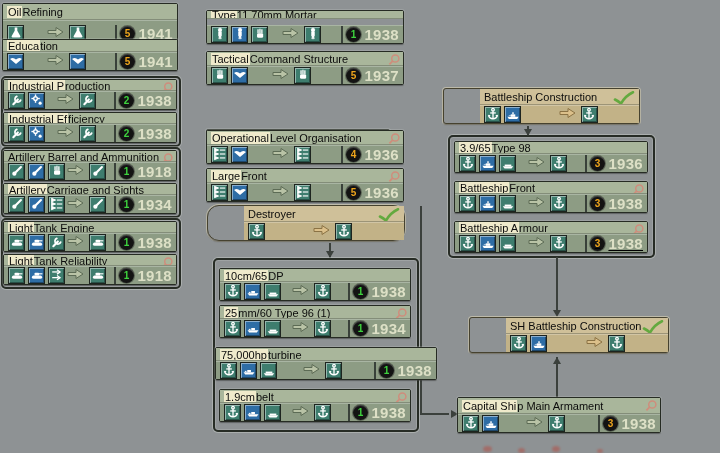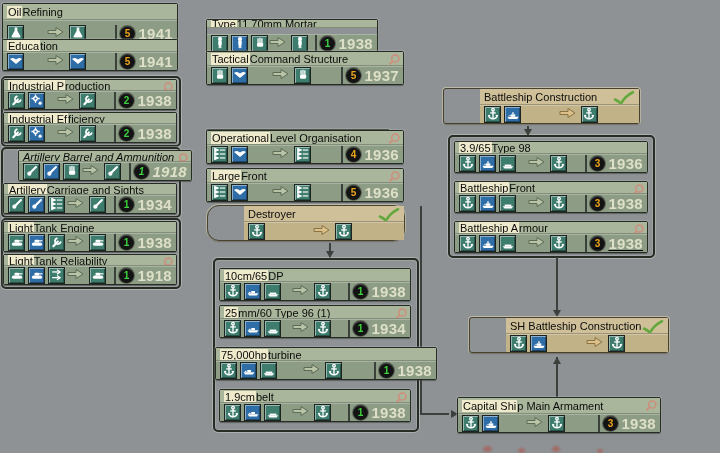--- a/index.html
+++ b/index.html
@@ -218,21 +218,21 @@
             </svg>
           </div>
         </div>
         <div class="right">
           <div class="divline"></div>
           <div class="badge green">2</div>
           <div class="year">1938</div>
         </div>
       </div>
     </div>
-    <div class="item" style="left: 18px; top: 150px; width: 174px; height: 31px; font-style: italic;">
+    <div class="item" style="left: 3px; top: 150px; width: 174px; height: 31px;">
       <div class="t-title">
         <span>Artillery Barrel and Ammunition</span>
         <div class="mag"><svg width="14" height="14" viewBox="0 0 14 14">
             <circle cx="8.3" cy="5.5" r="3.6" fill="none" stroke="#cf8d7c" stroke-width="1.5"></circle>
             <line x1="5.6" y1="8.2" x2="2.4" y2="11.4" stroke="#cf8d7c" stroke-width="1.8"></line>
           </svg></div>
       </div>
       <div class="t-row">
         <div class="icons">
           <div class="tile teal">
@@ -447,21 +447,21 @@
             </svg>
           </div>
         </div>
         <div class="right">
           <div class="divline"></div>
           <div class="badge green">1</div>
           <div class="year">1918</div>
         </div>
       </div>
     </div>
-    <div class="item" style="left: 206px; top: 19px; width: 172px; height: 34px; gap: 6px;">
+    <div class="item" style="left: 206px; top: 10px; width: 198px; height: 34px; gap: 6px;">
       <div class="t-title">
         <span class="hl">Type</span>
         <span> 11 70mm Mortar</span>
       </div>
       <div class="t-row">
         <div class="icons">
           <div class="tile teal">
             <svg width="14" height="14" viewBox="0 0 16 16">
               <g fill="#fff" stroke="#fff">
                 <circle cx="8" cy="3.2" r="1.9"></circle>

